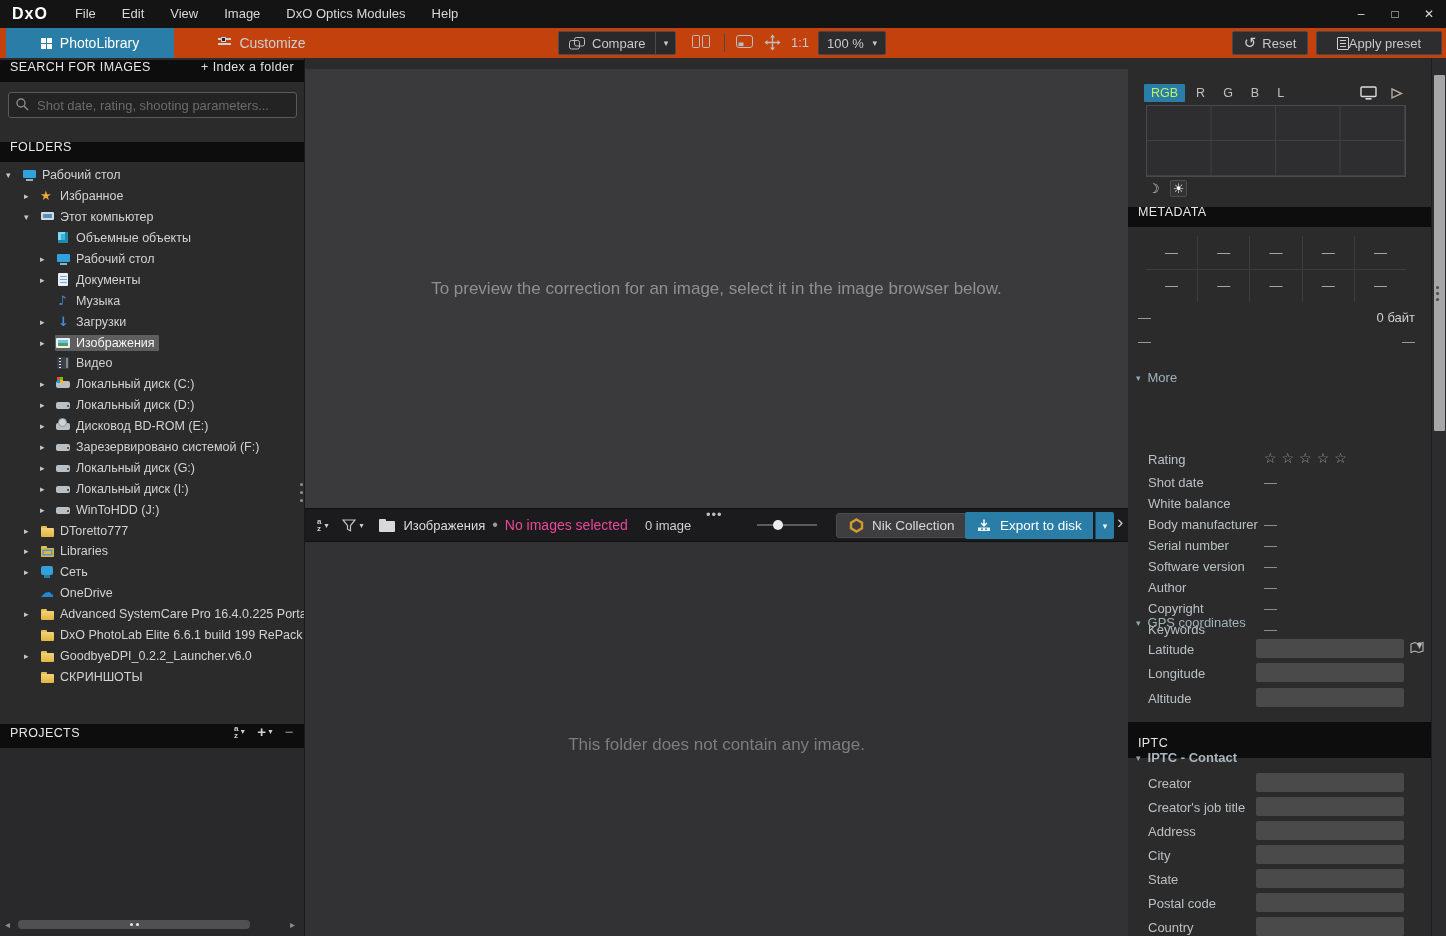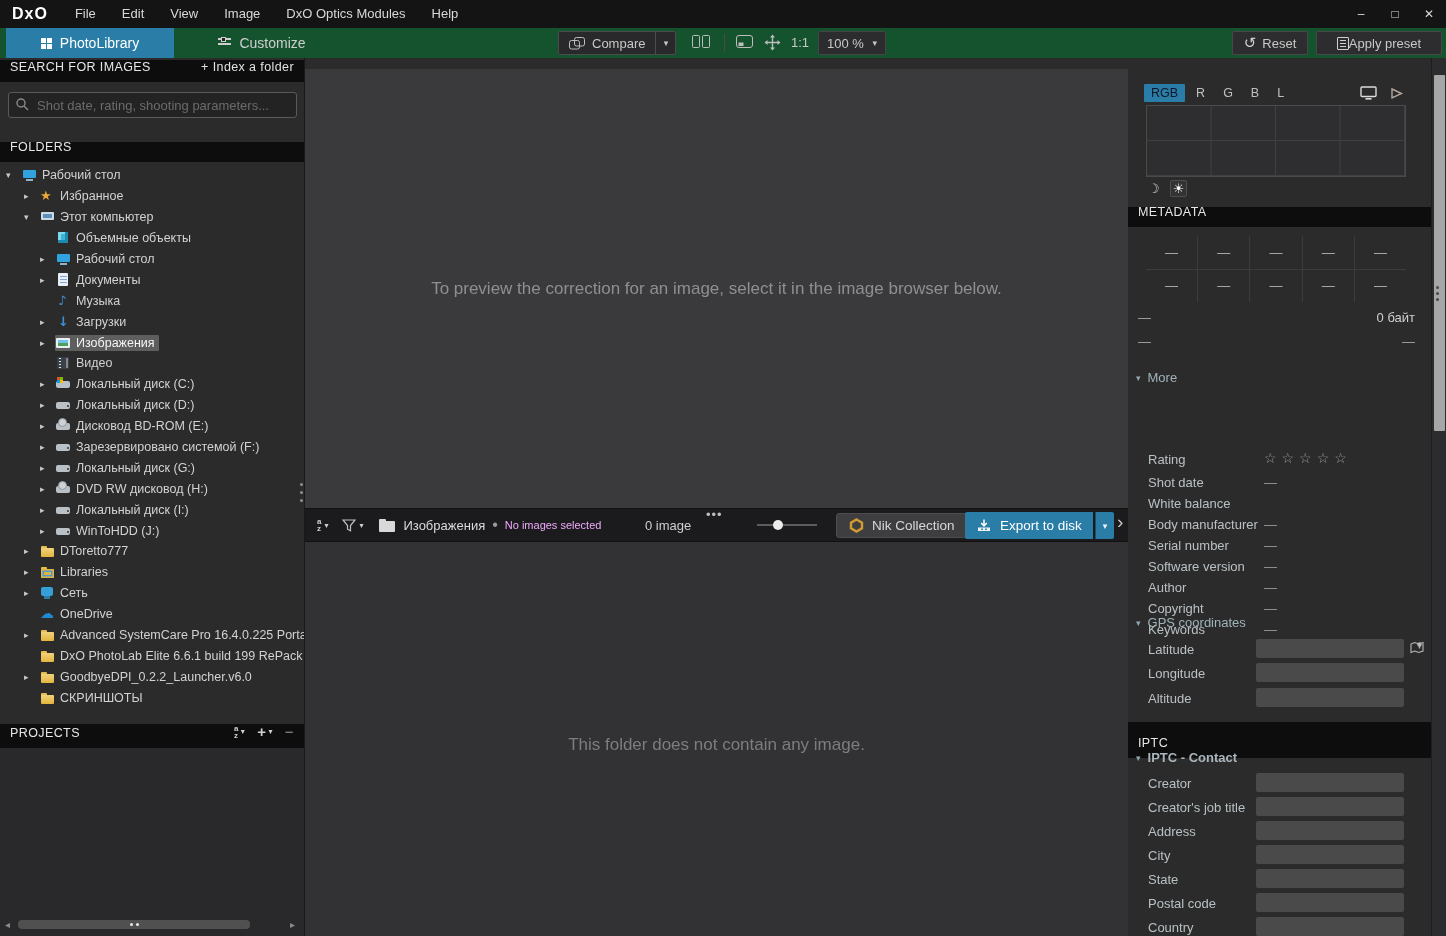--- a/index.html
+++ b/index.html
@@ -8,21 +8,21 @@
   svg{display:block}
 
   
   #menubar{position:absolute;left:0;top:0;width:1446px;height:28px;background:#141414;display:flex;align-items:center}
   .logo{font-weight:bold;font-size:16px;letter-spacing:1px;color:#fff;margin:0 14px 0 12px}
   .menu-item{padding:0 13px;font-size:13px;color:#d8d8d8;line-height:28px;cursor:default}
   .win-controls{margin-left:auto;display:flex;height:28px}
   .win-btn{width:34px;text-align:center;line-height:28px;font-size:12px;color:#dcdcdc}
 
   
-  #modebar{position:absolute;left:0;top:28px;width:1446px;height:30px;background:#14532d}
+  #modebar{position:absolute;left:0;top:28px;width:1446px;height:30px;background:#c2410c}
   .mode-tab{position:absolute;top:0;height:30px;display:flex;align-items:center;justify-content:center;gap:8px;font-size:14px}
   #tab-photolibrary{left:6px;width:168px;background:#2a7da6;color:#fff}
   #tab-customize{left:174px;width:176px;color:#cfcfcf}
   .icon-grid{width:11px;height:11px;position:relative;flex:none}
   .icon-grid::before{content:"";position:absolute;left:0;top:0;width:5px;height:5px;background:currentColor;box-shadow:6px 0 0 currentColor,0 6px 0 currentColor,6px 6px 0 currentColor}
   .icon-sliders{width:13px;height:12px;position:relative;flex:none}
   .icon-sliders::before{content:"";position:absolute;inset:1px 0;background:repeating-linear-gradient(to bottom,#cfcfcf 0 2px,transparent 2px 5px)}
   .icon-sliders::after{content:"";position:absolute;left:3px;top:0;width:3px;height:3px;background:#232325;border:1px solid #cfcfcf}
 
   .tb-btn{position:absolute;top:3px;height:24px;display:flex;align-items:center;border:1px solid #4c4c4e;border-radius:2px;background:#29292b;color:#c8c8c8;font-size:13px}
@@ -107,38 +107,38 @@
   #viewer{position:absolute;left:0;top:0;width:100%;height:439px;background:#3a3a3d;display:flex;align-items:center;justify-content:center}
   #viewer .msg{color:#8f8f8f;font-size:17px}
   #browser-bar{position:absolute;left:0;top:439px;width:100%;height:34px;background:#1b1b1d;border-top:1px solid #101010;border-bottom:1px solid #101010;display:flex;align-items:center}
   #browser-bar .sort-group{display:flex;align-items:center;gap:3px;margin-left:12px}
   #browser-bar .filter-group{display:flex;align-items:center;gap:3px;margin-left:14px}
   .folder-ico-light{width:16px;height:13px;position:relative;margin-left:16px;flex:none}
   .folder-ico-light::before{content:"";position:absolute;left:0;top:0;width:7px;height:4px;background:#d8d8d8;border-radius:1px 1px 0 0}
   .folder-ico-light::after{content:"";position:absolute;left:0;top:2px;right:0;bottom:0;background:#d8d8d8;border-radius:1px}
   #browser-bar .fname{margin-left:8px;font-size:13px;color:#dadada}
   #browser-bar .bullet{margin:0 7px;color:#9a9a9a}
-  #browser-bar .status{font-size:11px;color:#f0abfc}
+  #browser-bar .status{font-size:14px;color:#ec4899}
   #img-count{position:absolute;left:340px;top:9px;font-size:13px;color:#cfcfcf}
   #overflow-dots{position:absolute;left:401px;top:-2px;color:#bdbdbd;font-size:13px;letter-spacing:1px}
   #thumb-slider{position:absolute;left:452px;top:15px;width:60px;height:2px;background:#5c5c5c}
   #thumb-slider::before{content:"";position:absolute;left:16px;top:-4px;width:10px;height:10px;border-radius:50%;background:#ececec}
   #nik-btn{position:absolute;left:531px;top:4px;height:25px;display:flex;align-items:center;gap:8px;padding:0 12px;background:#3e3e40;border:1px solid #4d4d4f;border-radius:3px;font-size:13.5px;color:#d8d8d8}
   #export-btn{position:absolute;left:660px;top:3px;height:27px;display:flex;align-items:center;gap:8px;padding:0 11px;background:#2a7da6;border-radius:2px 0 0 2px;font-size:13.5px;color:#fff}
   #export-arrow{position:absolute;left:790px;top:3px;width:19px;height:27px;background:#2a7da6;border-left:1px solid rgba(0,0,0,.35);border-radius:0 2px 2px 0;color:#eaf4f9;font-size:9px;display:flex;align-items:center;justify-content:center;font-family:"DejaVu Sans",sans-serif}
   #panel-chevron{position:absolute;left:812px;top:2px;color:#c8c8c8;font-size:19px}
   #browser-body{position:absolute;left:0;top:473px;width:100%;height:405px;background:#323234;display:flex;align-items:center;justify-content:center}
   #browser-body .msg{color:#7d7d7d;font-size:17px}
 
   
   #rightpanel{position:absolute;left:1128px;top:58px;width:303px;height:878px;background:#2b2b2b}
   #hist-hdr{position:absolute;left:0;top:2px;width:100%;height:20px}
   #hist-tabs{position:absolute;left:16px;top:26px;display:flex;align-items:center;gap:4px;font-size:12.5px}
   .ch-tab{padding:2px 7px;color:#c0c0c0;border-radius:1px}
-  .ch-tab.active{background:#2a7da6;color:#0f172a}
+  .ch-tab.active{background:#2a7da6;color:#bef264}
   #hist-icons{position:absolute;left:232px;top:28px;display:flex;gap:12px;align-items:center}
   #hist-box{position:absolute;left:18px;top:47px;width:260px;height:72px;background:#2e2e31;border:1px solid #4a4a4c;background-image:linear-gradient(to right,#404043 1px,transparent 1px),linear-gradient(to bottom,#404043 1px,transparent 1px);background-size:25% 100%,100% 50%;background-position:-1px 0,0 -1px}
   #bw-row{position:absolute;left:20px;top:122px;display:flex;gap:10px;align-items:center}
   .moon-ico{font-size:13px;color:#d0d0d0;font-family:"DejaVu Sans",sans-serif}
   .sun-ico{font-size:13px;color:#fff;font-family:"DejaVu Sans",sans-serif;border:1px solid #4e4e50;border-radius:2px;padding:0 2px;background:#333}
   #meta-hdr{position:absolute;left:0;top:149px;width:100%;height:20px}
   #meta-grid{position:absolute;left:18px;top:178px;width:260px;height:66px;display:grid;grid-template-columns:repeat(5,1fr);grid-template-rows:1fr 1fr;gap:1px;background:#3c3c3e}
   .mcell{background:#2b2b2b;display:flex;align-items:center;justify-content:center;color:#b5b5b5;font-size:13px}
   .dash-row{position:absolute;left:10px;right:16px;display:flex;justify-content:space-between;font-size:13px;color:#a8a8a8}
   #dash-row1{top:252px}#dash-row2{top:276px}
@@ -346,27 +346,20 @@
     <div class="trow l2">
         <span class="exp closed"></span>
         <span class="titem">
           <span class="ticon i-disk"></span>
           <span class="tlabel">Локальный диск (G:)</span>
         </span>
       </div>
     <div class="trow l2">
         <span class="exp closed"></span>
         <span class="titem">
-          <span class="ticon i-cdrom"></span>
-          <span class="tlabel">DVD RW дисковод (H:)</span>
-        </span>
-      </div>
-    <div class="trow l2">
-        <span class="exp closed"></span>
-        <span class="titem">
           <span class="ticon i-disk"></span>
           <span class="tlabel">Локальный диск (I:)</span>
         </span>
       </div>
     <div class="trow l2">
         <span class="exp closed"></span>
         <span class="titem">
           <span class="ticon i-disk"></span>
           <span class="tlabel">WinToHDD (J:)</span>
         </span>

